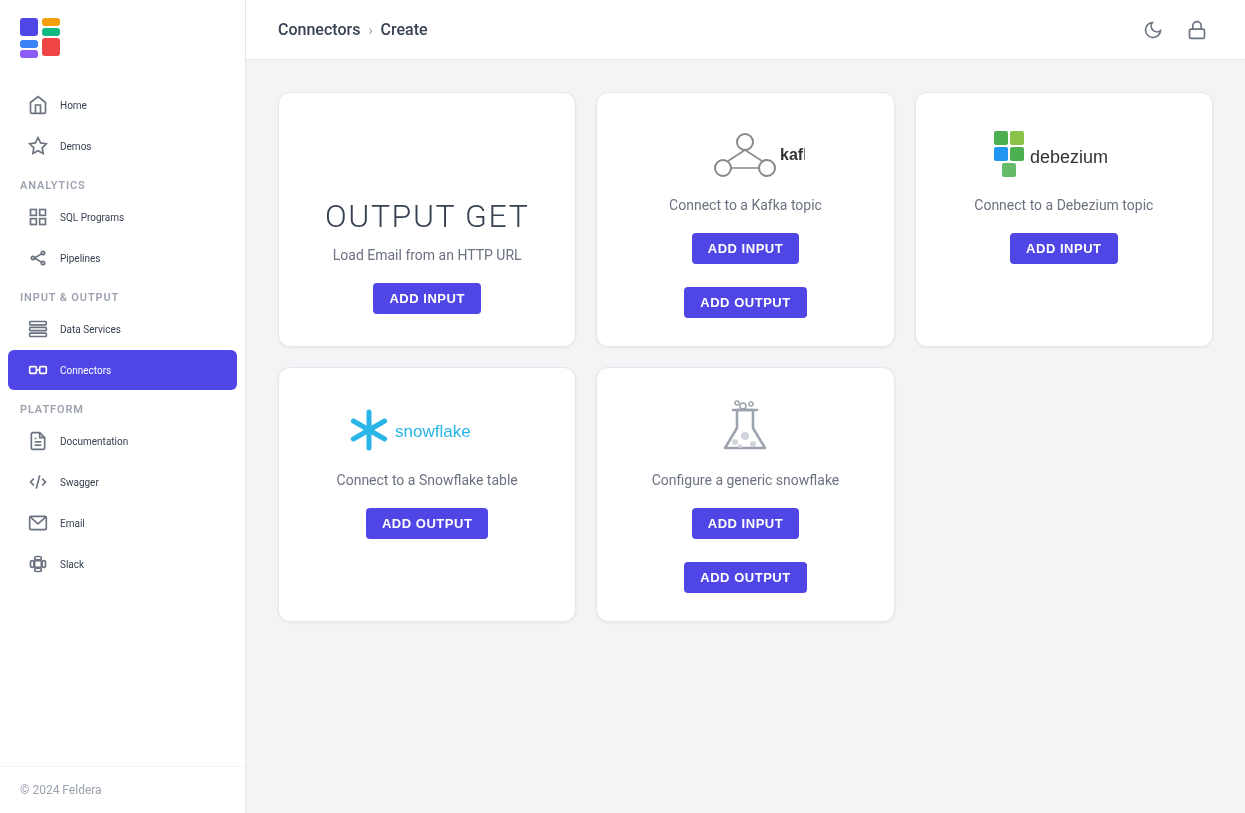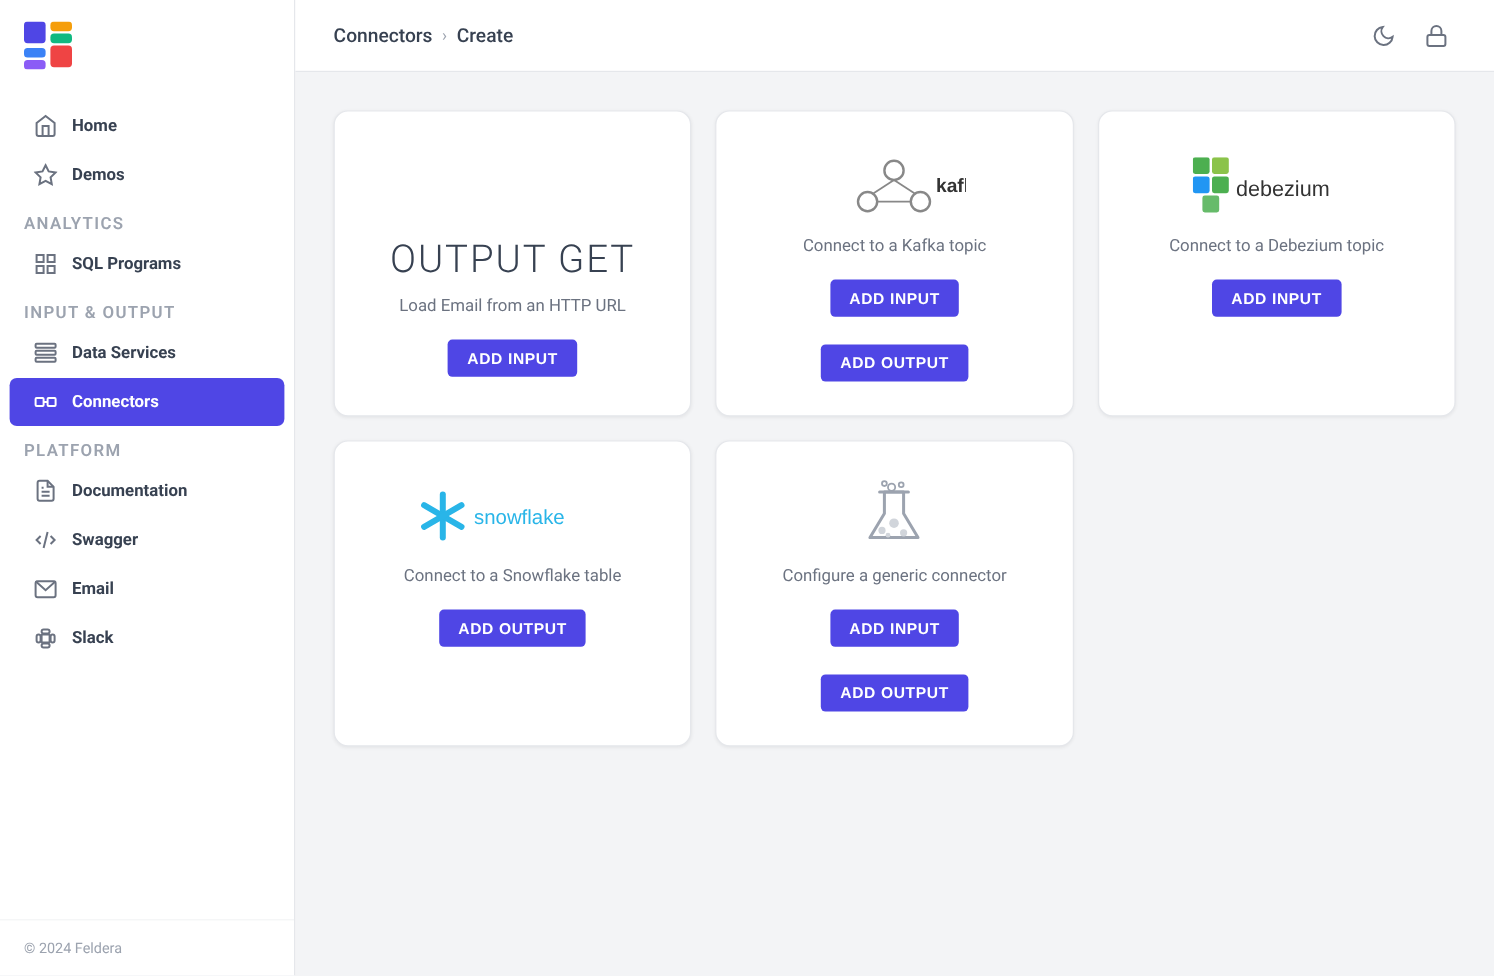--- a/index.html
+++ b/index.html
@@ -28,38 +28,38 @@
     }
     .logo-icon {
       width: 40px;
       height: 40px;
     }
     .sidebar-nav {
       flex: 1;
       padding: 8px 0;
     }
     .sidebar-section-label {
-      font-size: 14px;
+      font-size: 11px;
       font-weight: 600;
       letter-spacing: 0.08em;
       color: #9ca3af;
       padding: 12px 20px 4px 20px;
       text-transform: uppercase;
     }
     .sidebar-item {
       display: flex;
       align-items: center;
       gap: 12px;
       padding: 10px 20px;
       cursor: pointer;
       border-radius: 6px;
       margin: 1px 8px;
       color: #374151;
-      font-size: 14px;
-      font-weight: 700;
+      font-size: 10px;
+      font-weight: 400;
       text-decoration: none;
     }
     .sidebar-item.active {
       background: #4f46e5;
       color: #fff;
     }
     .sidebar-item.active .item-icon {
       color: #fff;
     }
     .item-icon {
@@ -234,20 +234,32 @@
       <span class="item-icon">
         <svg width="20" height="20" viewBox="0 0 24 24" fill="none" stroke="currentColor" stroke-width="2">
           <rect x="3" y="3" width="7" height="7"></rect>
             <rect x="14" y="3" width="7" height="7"></rect>
           <rect x="3" y="14" width="7" height="7"></rect>
             <rect x="14" y="14" width="7" height="7"></rect>
         </svg>
       </span>
       <span>SQL Programs</span>
     </div>
+    <div class="sidebar-item">
+      <span class="item-icon">
+        <svg width="20" height="20" viewBox="0 0 24 24" fill="none" stroke="currentColor" stroke-width="2">
+          <circle cx="6" cy="12" r="2"></circle>
+            <circle cx="18" cy="6" r="2"></circle>
+            <circle cx="18" cy="18" r="2"></circle>
+          <line x1="8" y1="12" x2="16" y2="7"></line>
+            <line x1="8" y1="12" x2="16" y2="17"></line>
+        </svg>
+      </span>
+      <span>Pipelines</span>
+    </div>
 
     <div class="sidebar-section-label">INPUT &amp; OUTPUT</div>
     <div class="sidebar-item">
       <span class="item-icon">
         <svg width="20" height="20" viewBox="0 0 24 24" fill="none" stroke="currentColor" stroke-width="2">
           <rect x="2" y="3" width="20" height="4" rx="1"></rect>
             <rect x="2" y="10" width="20" height="4" rx="1"></rect>
           <rect x="2" y="17" width="20" height="4" rx="1"></rect>
         </svg>
       </span>
@@ -420,21 +432,21 @@
             <circle cx="20" cy="42" r="3" fill="#d1d5db"></circle>
             <circle cx="30" cy="36" r="4" fill="#d1d5db"></circle>
             <circle cx="38" cy="44" r="3" fill="#d1d5db"></circle>
             <circle cx="25" cy="46" r="2" fill="#d1d5db"></circle>
 
             <circle cx="28" cy="6" r="3" fill="none" stroke="#9ca3af" stroke-width="1.5"></circle>
             <circle cx="36" cy="4" r="2" fill="none" stroke="#9ca3af" stroke-width="1.5"></circle>
             <circle cx="22" cy="3" r="2" fill="none" stroke="#9ca3af" stroke-width="1.5"></circle>
           </svg>
         </div>
-        <div class="card-desc">Configure a generic connector</div>
+        <div class="card-desc">Configure a generic snowflake</div>
         <div class="card-actions">
           <button class="btn-primary">ADD INPUT</button>
           <button class="btn-primary">ADD OUTPUT</button>
         </div>
       </div>
 
     </div>
   </div>
 </main>
 

